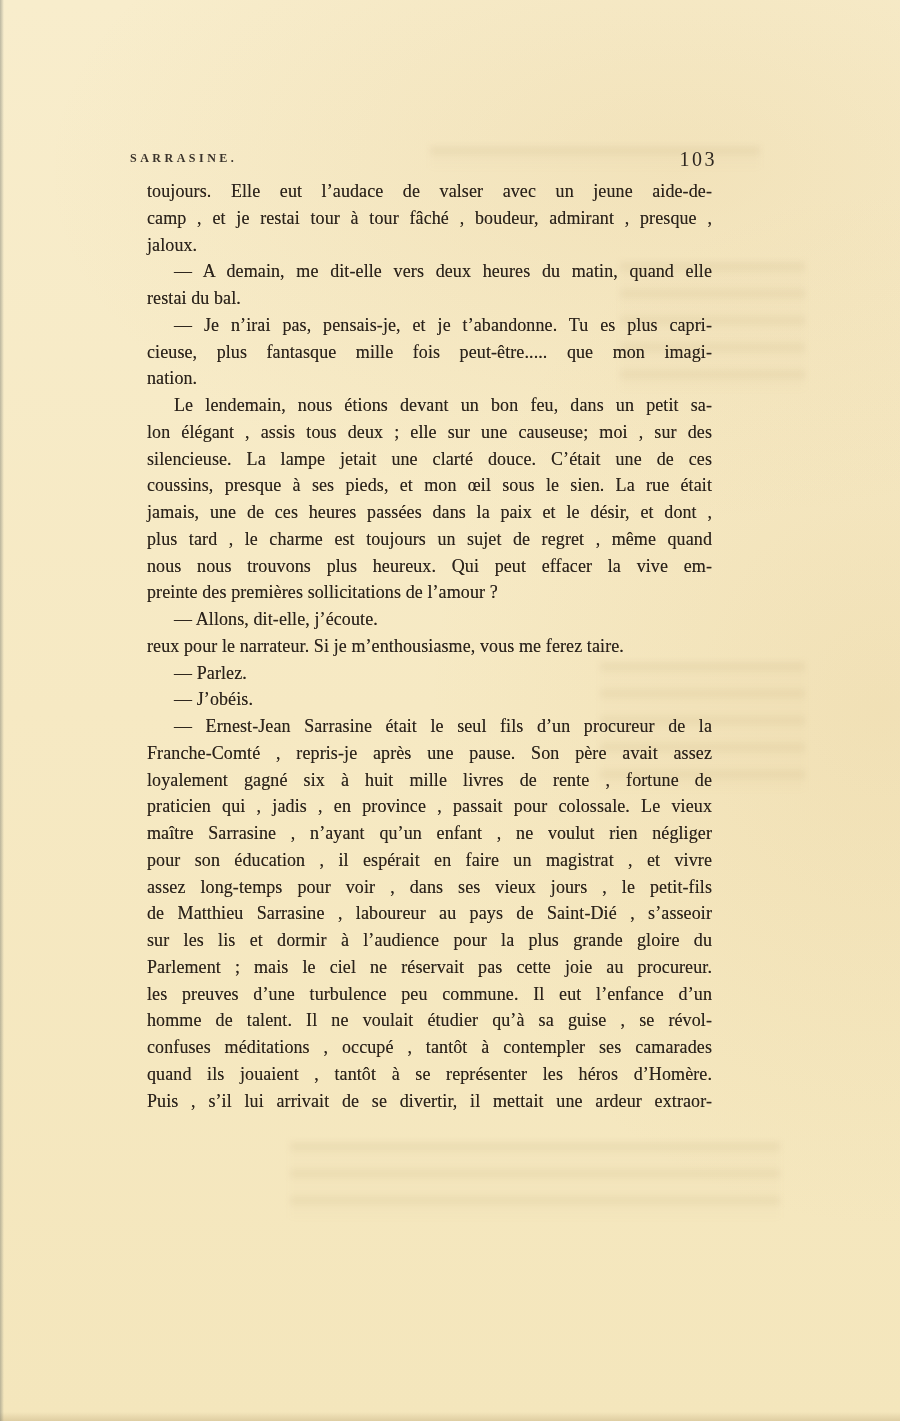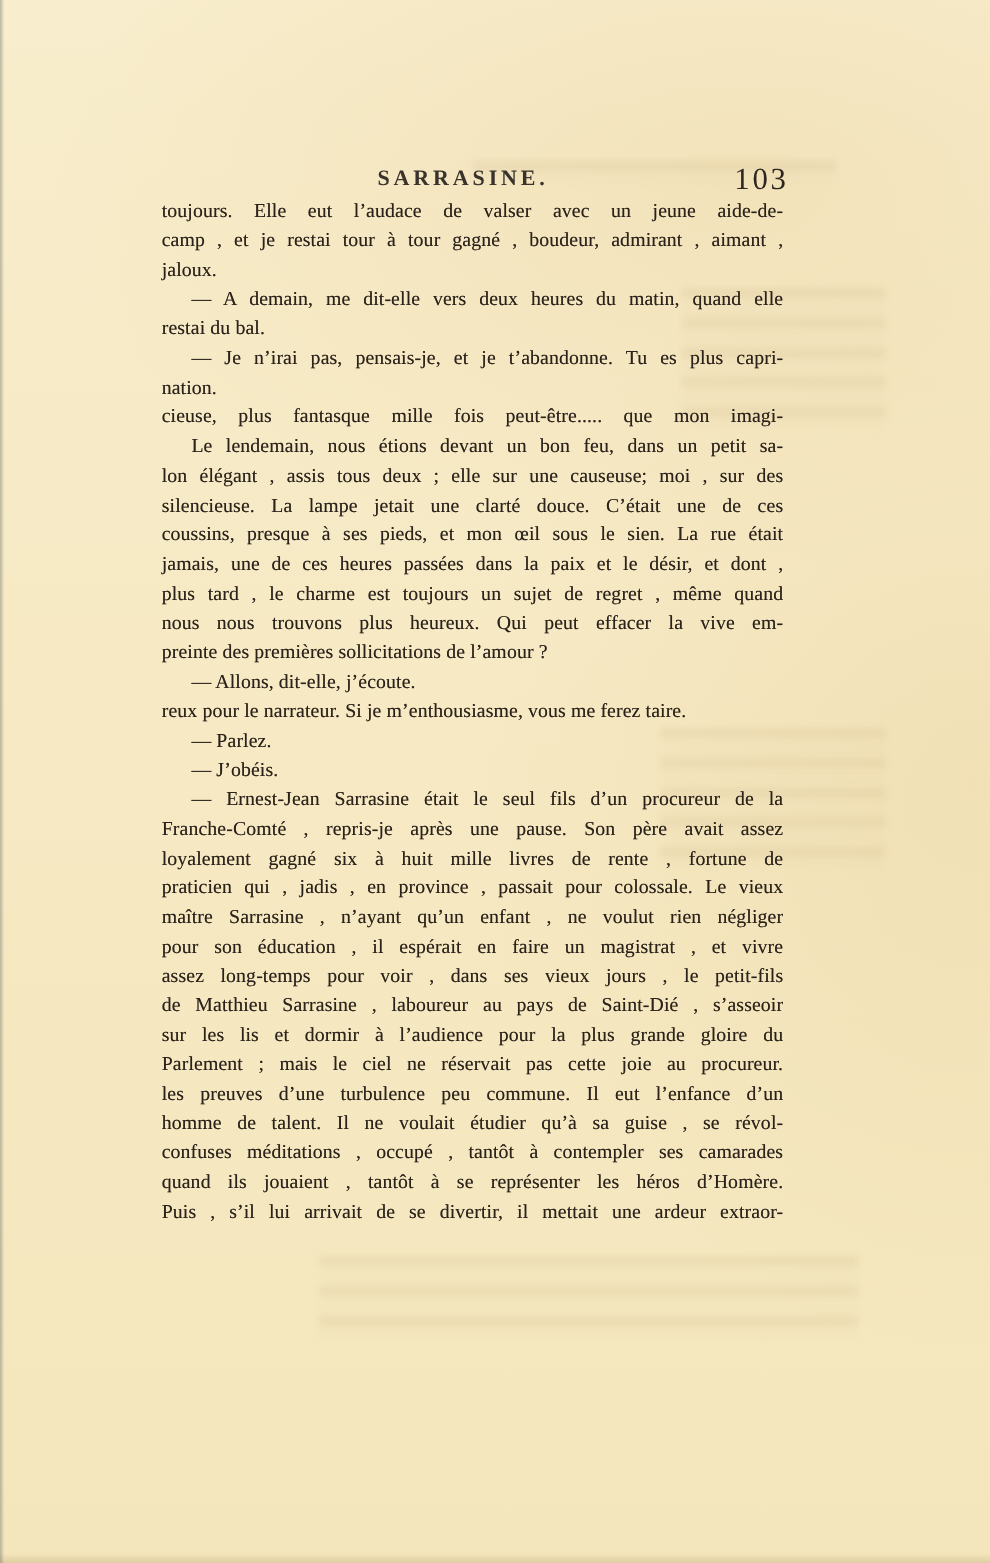--- a/index.html
+++ b/index.html
@@ -41,32 +41,31 @@
     left: 130px;
     top: 148px;
     width: 582px;
   }
   .header {
     position: relative;
     height: 24px;
     color: #37302a;
   }
   .running-title {
-    text-align: center;
-    font-size: 20px;
+    font-size: 12px;
     font-weight: bold;
     letter-spacing: 3.5px;
     padding-top: 3px;
     color: #3a332b;
   }
   .page-number {
     position: absolute;
     right: -5px;
     top: 0;
-    font-size: 28px;
+    font-size: 20px;
     letter-spacing: 2.5px;
     color: #2e2720;
   }
   .body-text {
     margin-top: 6px;
     color: #2b231b;
     text-shadow: 0 0 0.5px rgba(43,35,27,0.55);
     margin-left: 17px;
   }
   .line {
@@ -88,27 +87,27 @@
   <div class="texture t3"></div>
   <div class="texture t4"></div>
 
   <div class="content">
     <div class="header">
       <div class="running-title">SARRASINE.</div>
       <div class="page-number">103</div>
     </div>
     <div class="body-text">
         <div class="line">toujours. Elle eut l’audace de valser avec un jeune aide-de-</div>
-        <div class="line">camp , et je restai tour à tour gagné , boudeur, admirant , aimant ,</div>
+        <div class="line">camp , et je restai tour à tour fâché , boudeur, admirant , presque ,</div>
         <div class="line last">jaloux.</div>
         <div class="line indent">— A demain, me dit-elle vers deux heures du matin, quand elle</div>
         <div class="line last">restai du bal.</div>
         <div class="line indent">— Je n’irai pas, pensais-je, et je t’abandonne. Tu es plus capri-</div>
+        <div class="line">cieuse, plus fantasque mille fois peut-être..... que mon imagi-</div>
         <div class="line last">nation.</div>
-        <div class="line">cieuse, plus fantasque mille fois peut-être..... que mon imagi-</div>
         <div class="line indent">Le lendemain, nous étions devant un bon feu, dans un petit sa-</div>
         <div class="line">lon élégant , assis tous deux ; elle sur une causeuse; moi , sur des</div>
         <div class="line">silencieuse. La lampe jetait une clarté douce. C’était une de ces</div>
         <div class="line">coussins, presque à ses pieds, et mon œil sous le sien. La rue était</div>
         <div class="line">jamais, une de ces heures passées dans la paix et le désir, et dont ,</div>
         <div class="line">plus tard , le charme est toujours un sujet de regret , même quand</div>
         <div class="line">nous nous trouvons plus heureux. Qui peut effacer la vive em-</div>
         <div class="line last">preinte des premières sollicitations de l’amour ?</div>
         <div class="line indent last">— Allons, dit-elle, j’écoute.</div>
         <div class="line last">reux pour le narrateur. Si je m’enthousiasme, vous me ferez taire.</div>

